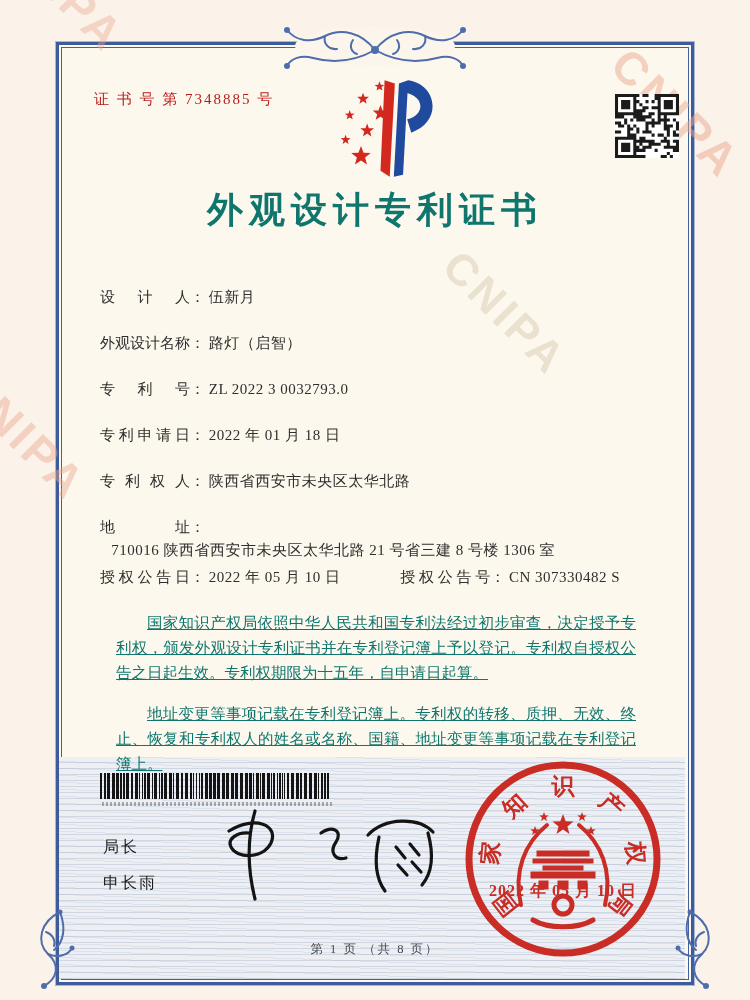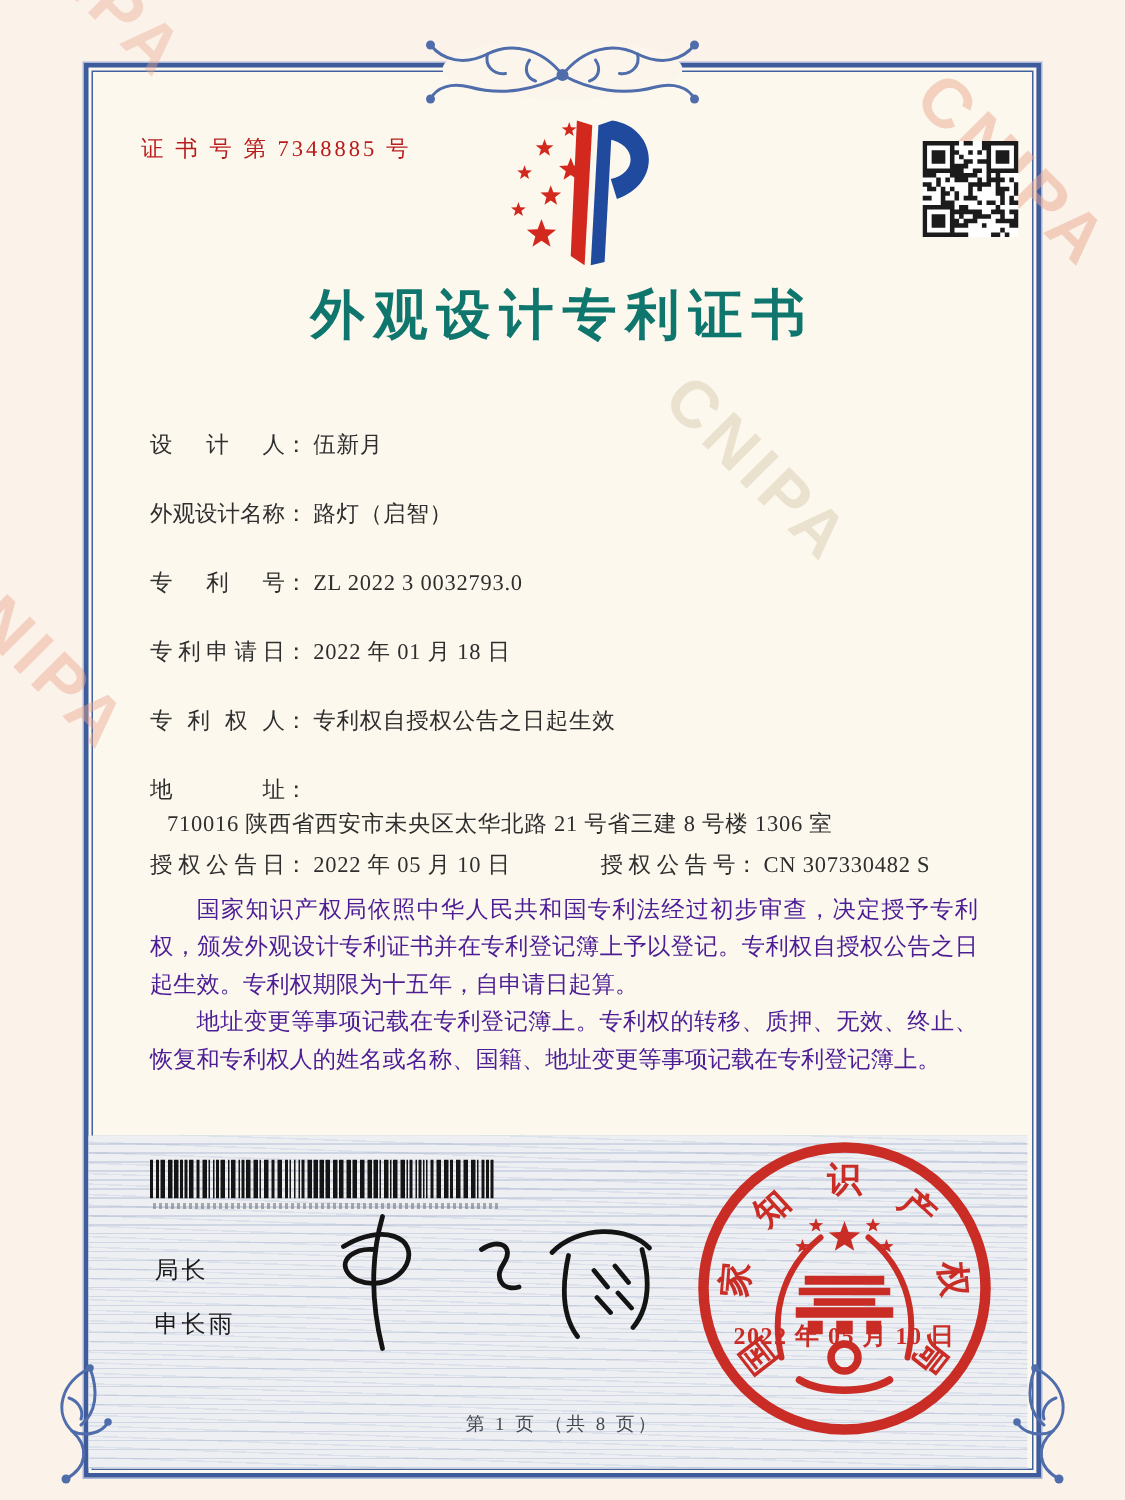--- a/index.html
+++ b/index.html
@@ -42,21 +42,21 @@
   .fields{position:absolute;left:100px;top:286px;width:560px;z-index:5;font-size:15px;color:#2e2e2e;}
   .row{margin-bottom:24px;line-height:22px;white-space:nowrap;}
   .row.addr{margin-bottom:4px;white-space:normal;}
   .lbl{display:inline-block;width:90px;text-align:justify;text-align-last:justify;vertical-align:top;}
   .val{letter-spacing:.5px;}
   .addr .val{display:inline-block;width:455px;word-break:break-all;line-height:24px;vertical-align:top;text-align:right;}
   .grant{white-space:nowrap;}
   .grant .pair2{display:inline-block;margin-left:56px;}
 
   .paras{position:absolute;left:100px;top:594px;width:552px;z-index:5;}
-  .paras p{margin:0;font-size:15.5px;line-height:25px;color:#4c1d95;text-indent:2em;text-align:justify;}
+  .paras p{margin:16px;font-size:15.5px;line-height:25px;color:#0f766e;text-indent:2em;text-align:justify;text-decoration:underline;}
 
   .bottom{position:absolute;left:58px;top:757px;width:634px;height:228px;z-index:5;}
   .barcode{position:absolute;left:40px;top:16px;width:240px;height:26px;}
   .microtext{position:absolute;left:44px;top:45px;width:232px;height:4px;
     background:repeating-linear-gradient(90deg, rgba(110,110,115,.55) 0 2px, transparent 2px 4px);}
   .sig-label{position:absolute;left:45px;top:80px;font-family:"Liberation Sans","DejaVu Sans",sans-serif;
     font-size:16px;font-weight:400;color:#1c1c1c;}
   .sig-label div{margin-bottom:15px;letter-spacing:2px;}
   .signature{position:absolute;left:145px;top:48px;width:250px;height:100px;}
 
@@ -169,21 +169,21 @@
     <div class="row">
       <span class="lbl">专利号</span><span>：</span>
       <span class="val">ZL 2022 3 0032793.0</span>
     </div>
     <div class="row">
       <span class="lbl">专利申请日</span><span>：</span>
       <span class="val">2022 年 01 月 18 日</span>
     </div>
     <div class="row">
       <span class="lbl">专利权人</span><span>：</span>
-      <span class="val">专利权自授权公告之日起生效</span>
+      <span class="val">陕西省西安市未央区太华北路</span>
     </div>
     <div class="row addr">
       <span class="lbl">地址</span><span>：</span>
       <span class="val">710016 陕西省西安市未央区太华北路 21 号省三建 8 号楼 1306 室</span>
     </div>
     <div class="row grant">
       <span class="pair1">
         <span class="lbl">授权公告日</span><span>：</span>
         <span class="val">2022 年 05 月 10 日</span>
       </span>

